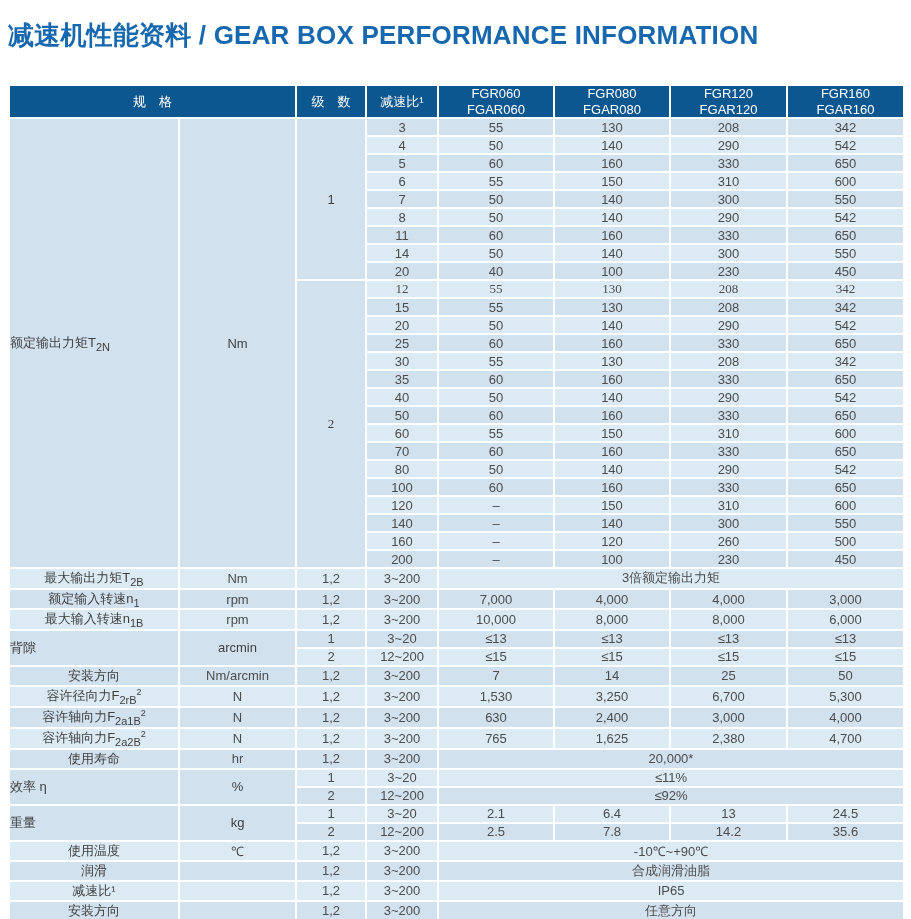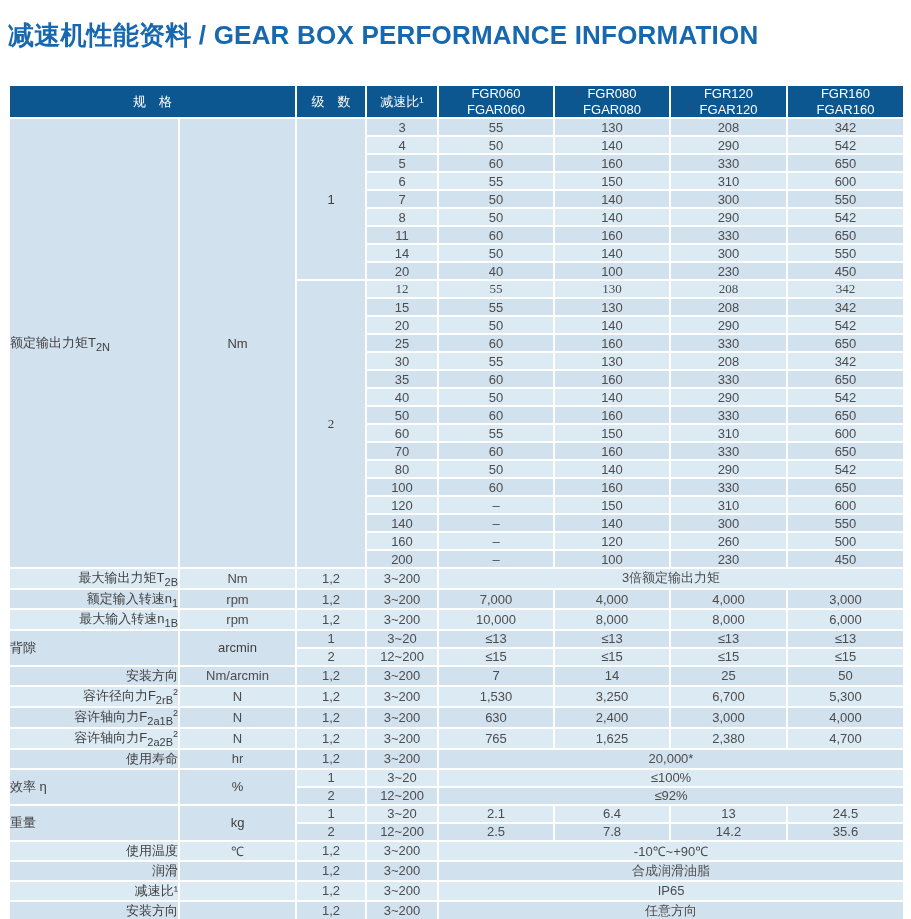--- a/index.html
+++ b/index.html
@@ -40,21 +40,21 @@
     color:#ffffff;
     font-weight:normal;
     height:31px;
     text-align:center;
     border-top:3px solid var(--header-top);
     font-size:13.5px;
     line-height:1.2;
   }
   td.num{ text-align:center; color:var(--num-color); }
   td.label{
-    text-align:right; padding-left:10px; color:var(--label-color);
+    text-align:center; padding-left:10px; color:var(--label-color);
   }
   td.dark{ background:var(--row-dark); }
   td.light{ background:var(--row-light); }
   td.merged{ background:var(--merged-bg); text-align:center; color:var(--label-color); }
   td.label.merged{ text-align:left; }
   td.red-top{ border-top:3px solid var(--red-line);font-family:Liberation Serif, serif; }
   sub{ font-size:11px; }
   sup{ font-size:9px; }
 </style>
 </head>
@@ -366,21 +366,21 @@
         <td rowspan="1" class="num dark">hr</td>
         <td class="num dark">1,2</td>
         <td class="num dark">3~200</td>
         <td colspan="4" class="num dark">20,000*</td>
       </tr>
       <tr>
         <td rowspan="2" class="label merged"><span>效率 η</span></td>
         <td rowspan="2" class="num merged">%</td>
         <td class="num light">1</td>
         <td class="num light">3~20</td>
-        <td colspan="4" class="num light">≤100%</td>
+        <td colspan="4" class="num light">≤11%</td>
       </tr>
       <tr>
         <td class="num dark">2</td>
         <td class="num dark">12~200</td>
         <td colspan="4" class="num dark">≤92%</td>
       </tr>
       <tr>
         <td rowspan="2" class="label merged"><span>重量</span></td>
         <td rowspan="2" class="num merged">kg</td>
         <td class="num light">1</td>

